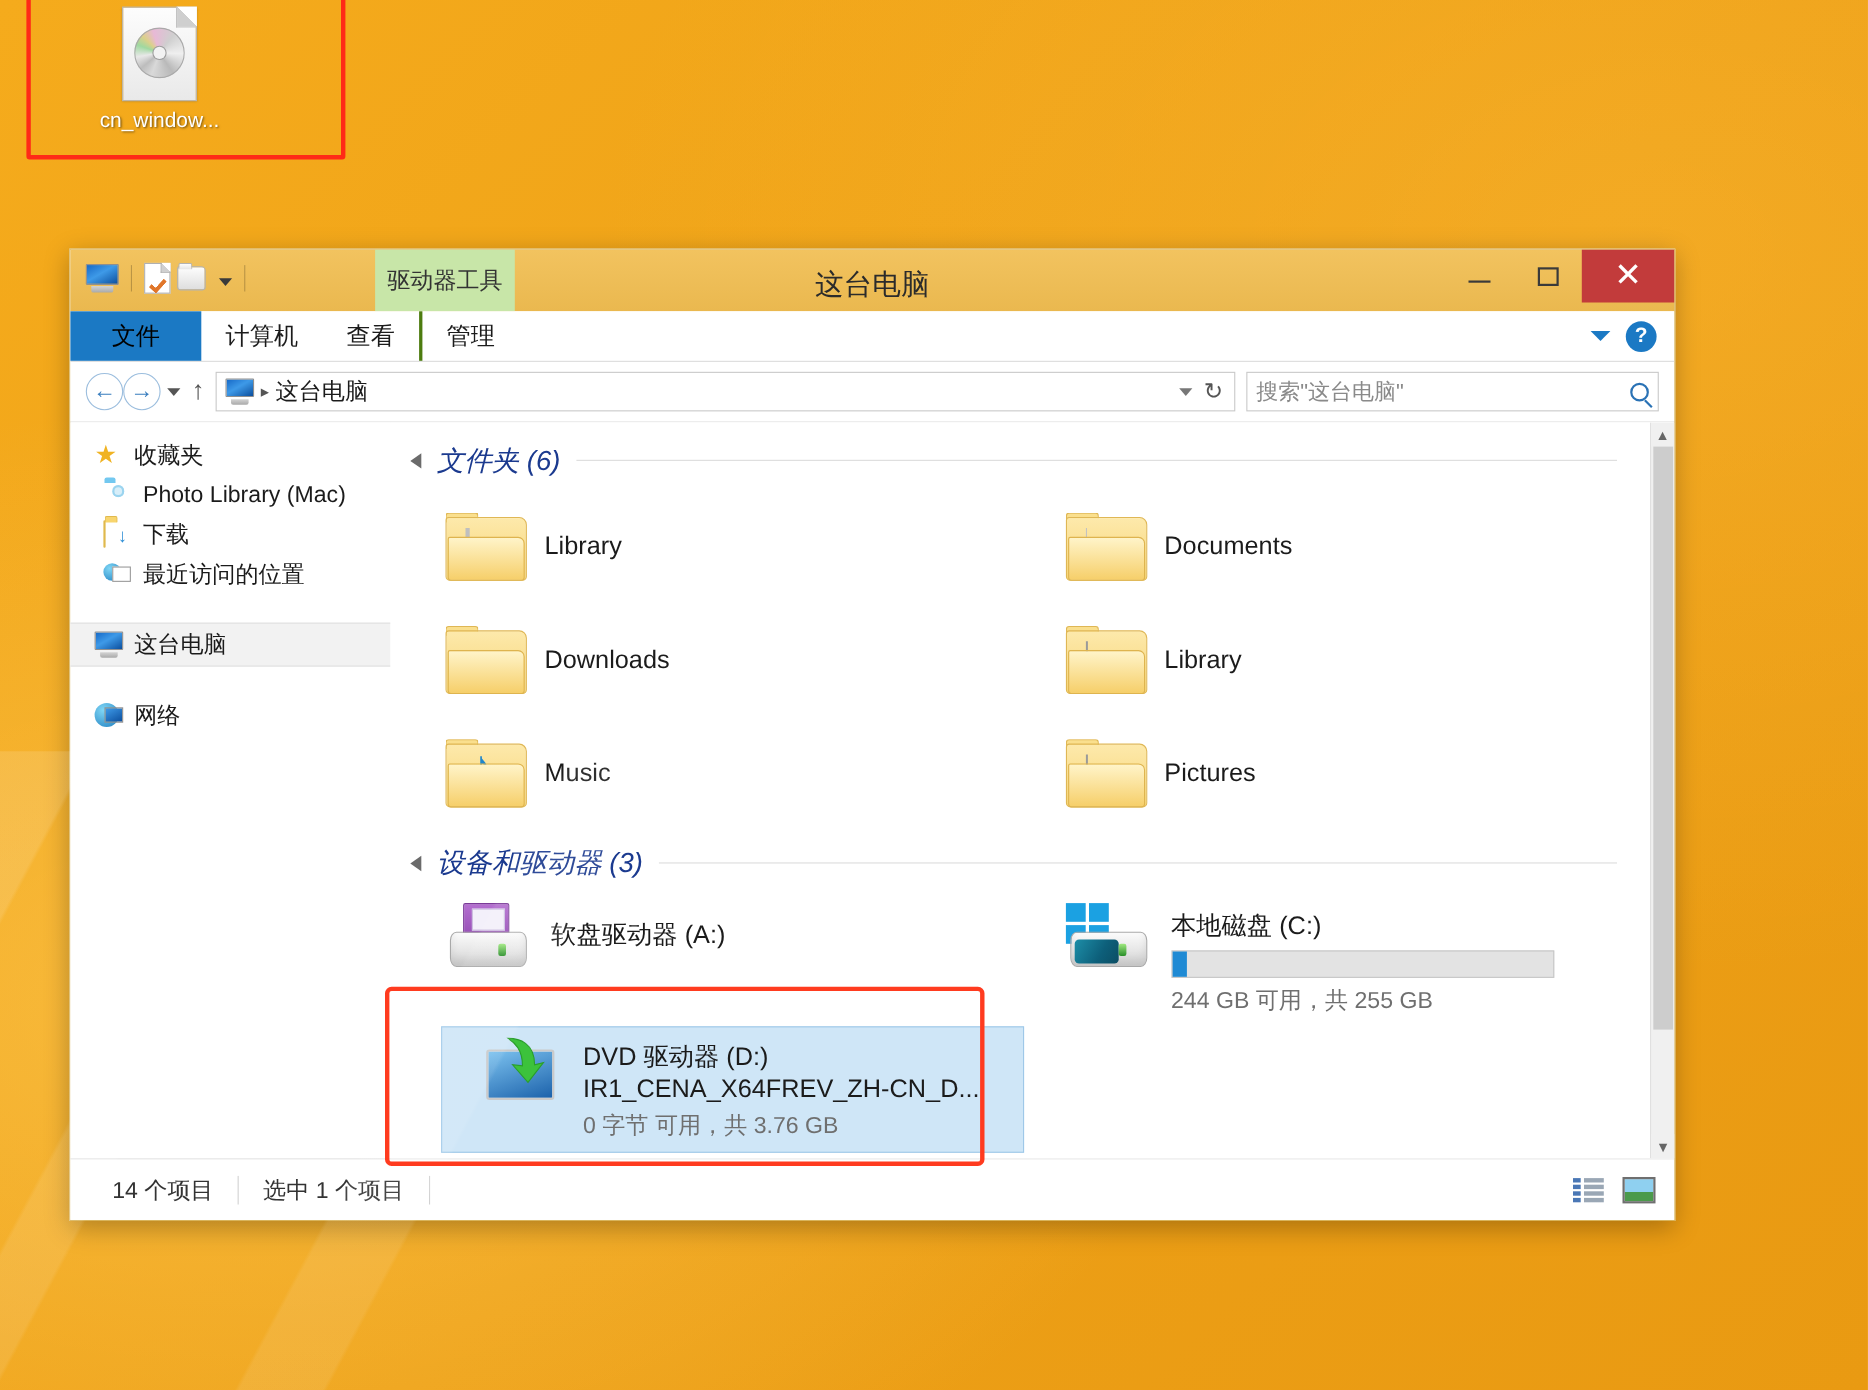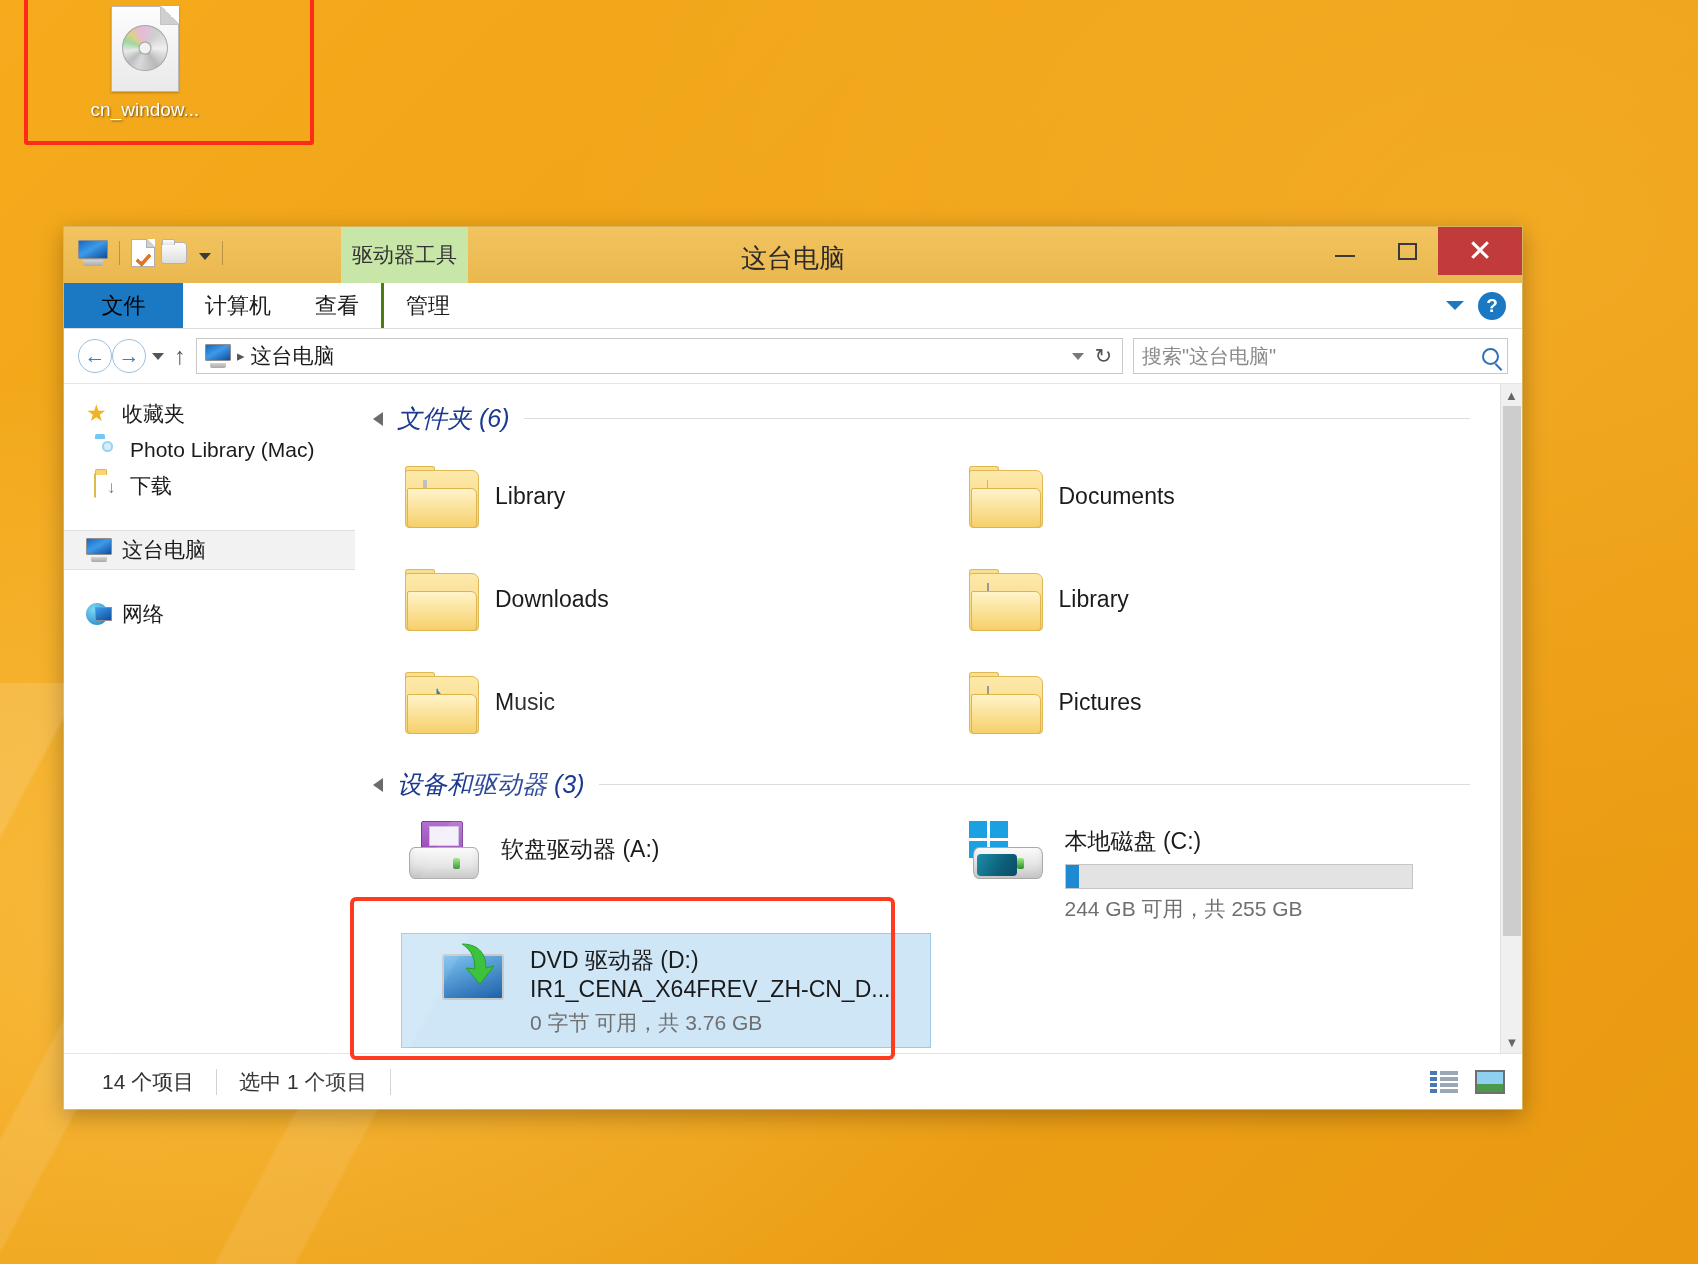--- a/index.html
+++ b/index.html
@@ -442,20 +442,27 @@
         </div>
 
         <div class="navitem">
           <span class="ni-ic">
             <span class="fold-yellow"><span class="dl-arrow">↓</span></span>
           </span>
           <span>下载</span>
         </div>
 
 
+        <div class="navitem">
+          <span class="ni-ic">
+            <span class="globe" style="width:16px;height:16px;position:absolute;left:0;top:2px"></span>
+            <span style="position:absolute;left:8px;top:5px;width:17px;height:14px;background:#fff;border:1px solid #9a9a9a"></span>
+          </span>
+          <span>最近访问的位置</span>
+        </div>
 
         <div style="height:26px"></div>
 
         <div class="navitem root sel">
           <span class="ni-ic monitor" style="width:27px;height:24px">
             <span class="scr"></span>
               <span class="base"></span>
           </span>
           <span>这台电脑</span>
         </div>

